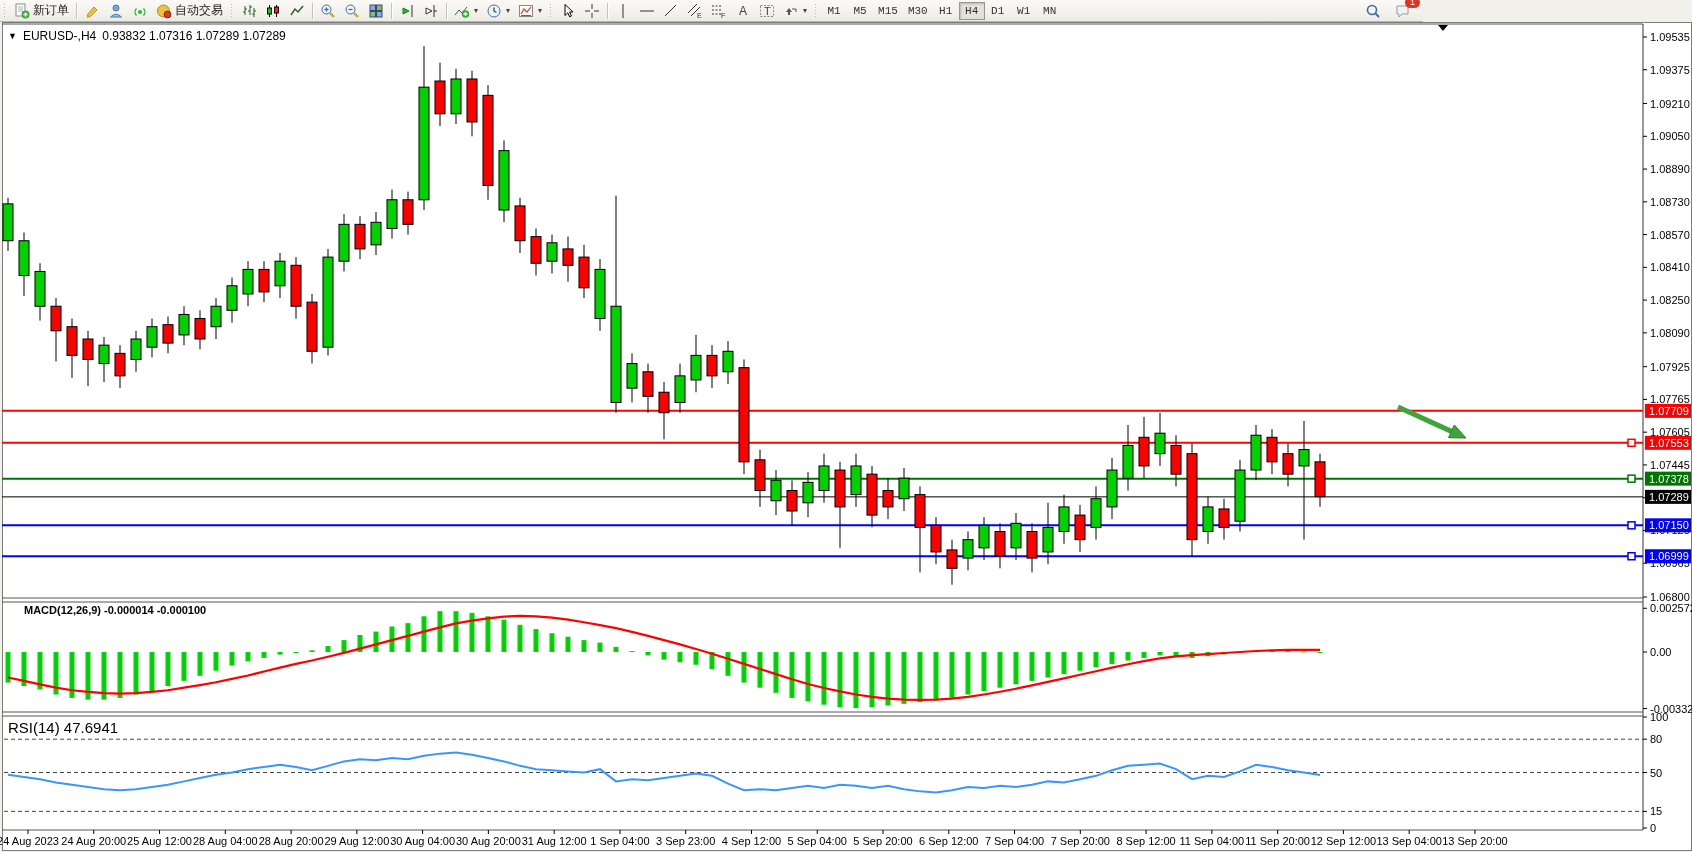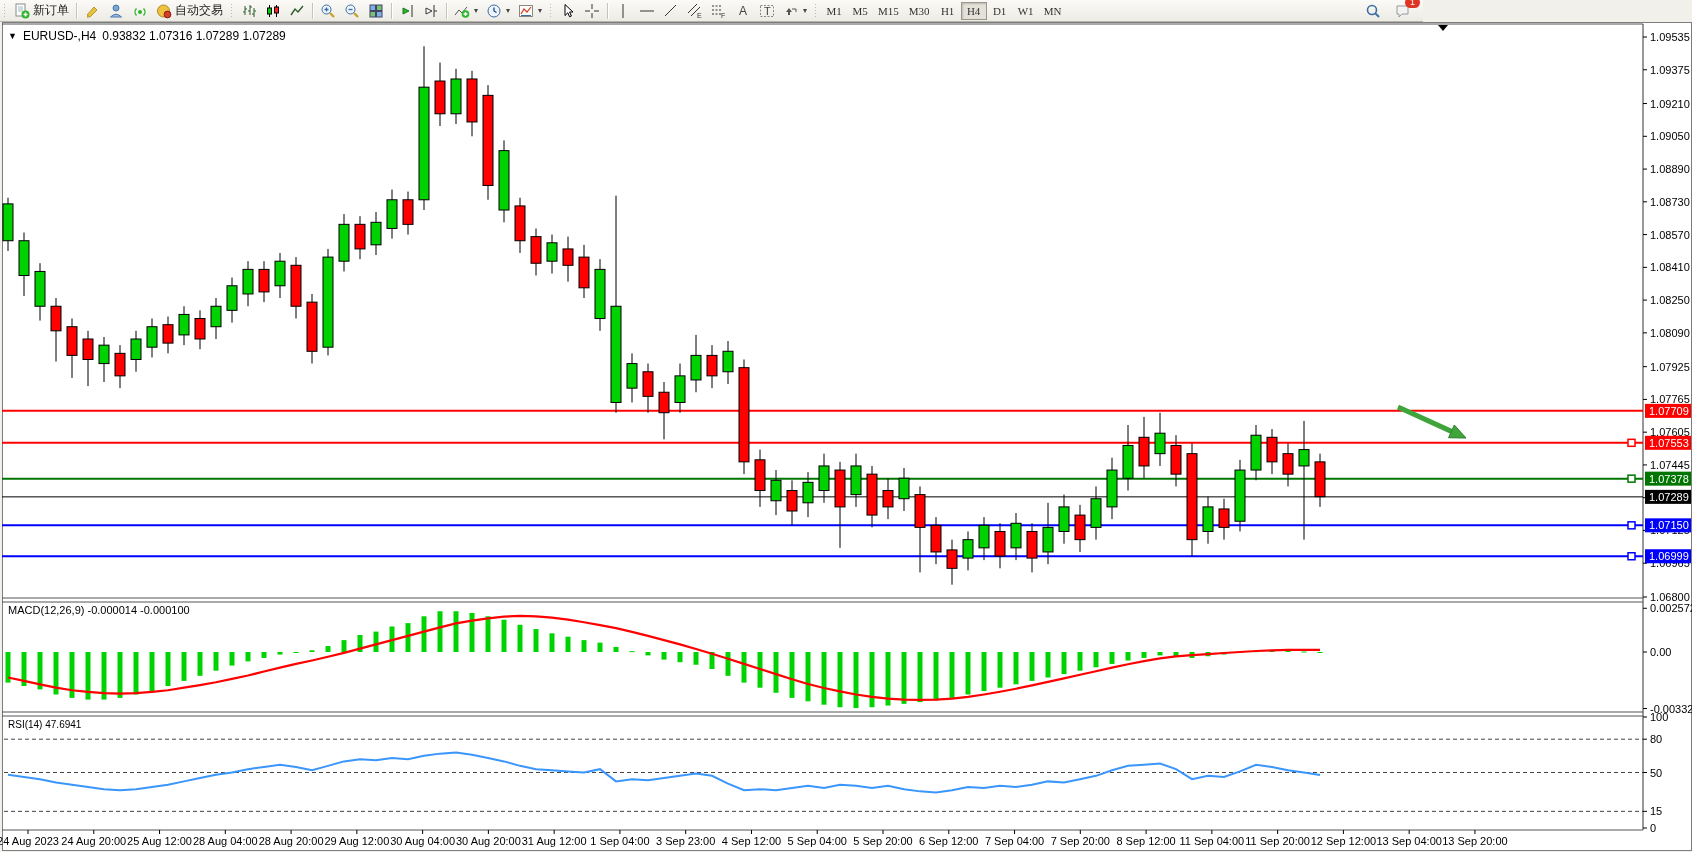--- a/index.html
+++ b/index.html
@@ -11,33 +11,33 @@
     display:flex;align-items:center;font-size:12px;color:#222;}
   .grip{width:4px;height:14px;margin:0 3px;
     background-image:repeating-linear-gradient(#bdbab0 0 1px,transparent 1px 3px);
     background-size:1px 100%;background-repeat:no-repeat;background-position:1px 0;}
   .sep{width:1px;height:16px;background:#c6c3ba;margin:0 3px;box-shadow:1px 0 0 #fff;}
   .tb{display:flex;align-items:center;gap:3px;height:19px;padding:0 3px;border:1px solid transparent;
     background:transparent;font-family:inherit;font-size:12px;color:#222;}
   .tb svg{display:block;}
   .tb .dd{font-size:8px;color:#444;margin-left:1px;}
   .tf{height:18px;min-width:26px;padding:0 4px;border:1px solid transparent;background:transparent;
-    font-family:Liberation Serif, serif;font-size:11px;color:#333;}
+    font-family:Liberation Mono, monospace;font-size:11px;color:#333;}
   .tf.active{border:1px solid #9a978e;background:#e3e1d8;box-shadow:inset 1px 1px 2px rgba(0,0,0,.18);}
   #tb-right{margin-left:auto;display:flex;align-items:center;gap:6px;padding-right:8px;}
   .badge{position:absolute;right:-6px;top:-5px;background:#e03324;color:#fff;border-radius:8px;
     font-size:9px;line-height:11px;min-width:11px;height:11px;text-align:center;padding:0 2px;}
   
   #chart-frame{position:absolute;left:2px;top:22px;width:1688px;height:827px;
     background:#fff;border:1px solid #7d7d7d;box-shadow:inset 1px 1px 0 #fff;}
   #chart-svg{position:absolute;left:0;top:0;}
   #chart-title{position:absolute;left:8px;top:29px;font-size:12px;color:#000;display:flex;gap:6px;align-items:center;}
   #chart-title .tri{font-size:9px;}
-  #macd-label{position:absolute;left:8px;top:604px;font-size:11px;color:#000;}
-  #rsi-label{position:absolute;left:8px;top:719px;font-size:10px;color:#000;}
+  #macd-label{position:absolute;left:24px;top:604px;font-size:11px;color:#000;font-weight:bold;}
+  #rsi-label{position:absolute;left:8px;top:719px;font-size:15px;color:#000;}
 </style>
 </head>
 <body>
 
 <div id="app">
 
   <div id="toolbar">
     <div class="grip"></div>
     <button class="tb">
       <svg width="16" height="16">

